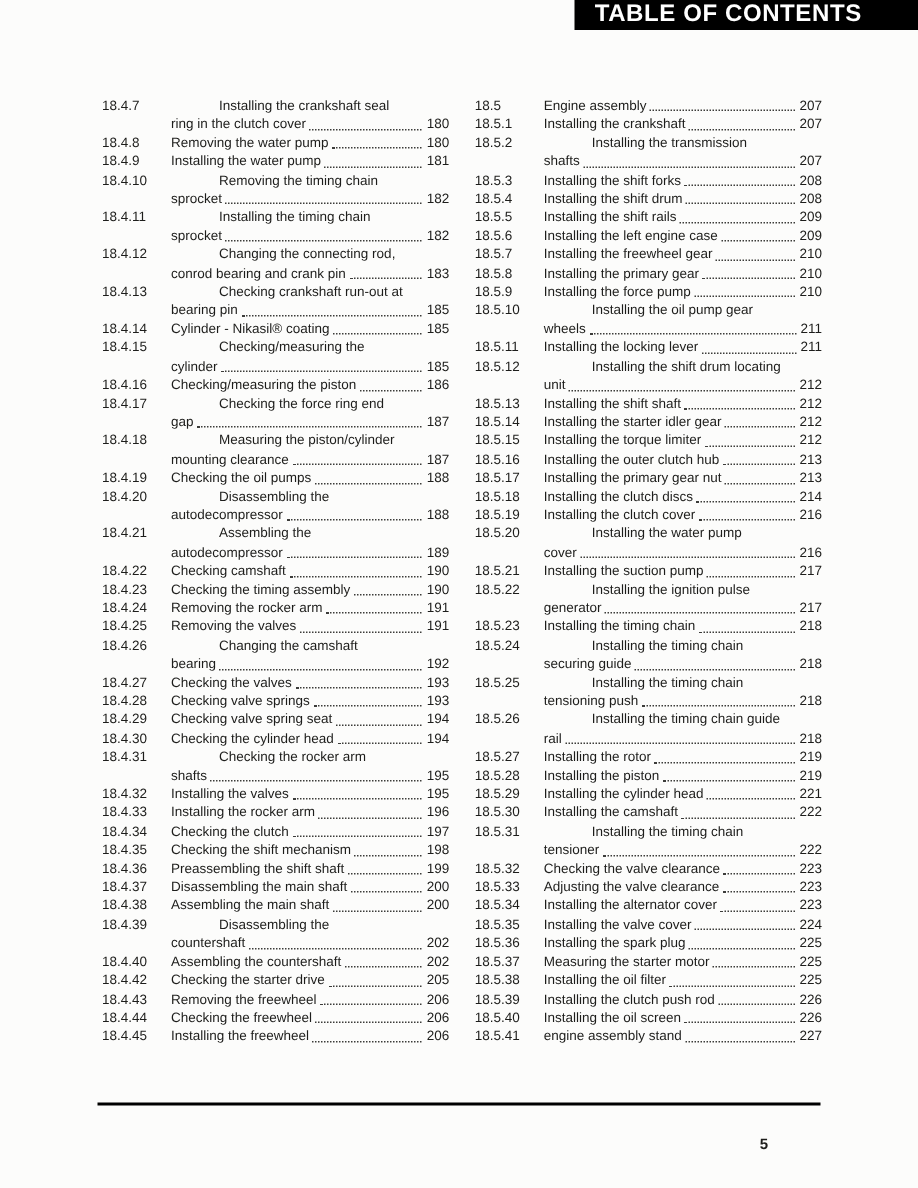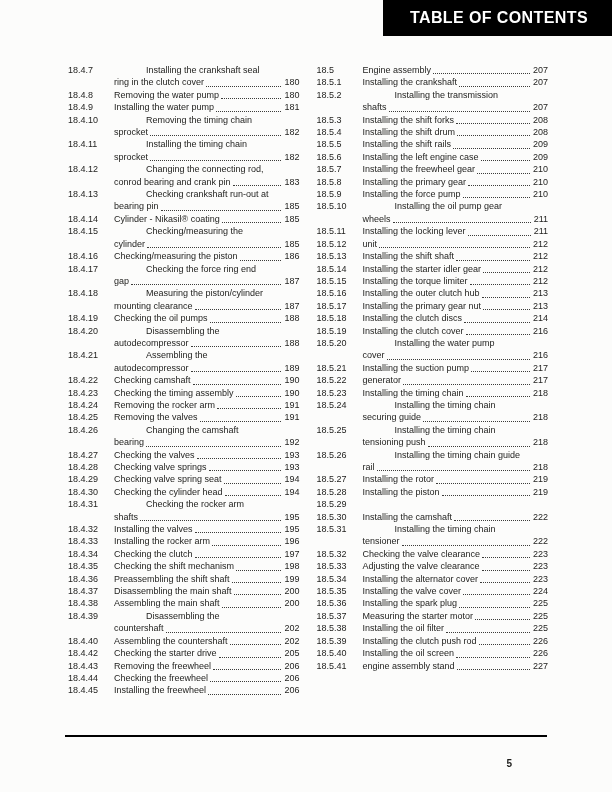--- a/index.html
+++ b/index.html
@@ -8,24 +8,24 @@
     background: #fcfcfb;
     font-family: "Liberation Sans", sans-serif;
     color: #1d1d1b;
     overflow: hidden;
   }
   .page { position: relative; width: 612px; height: 792px; }
 
   
   .header-bar {
     position: absolute; top: 0; right: 0;
-    width: 229px; height: 36px;
+    width: 229px; height: 20px;
     background: #000;
     color: #fff;
-    display: flex; align-items: center; justify-content: flex-end;
+    display: flex; align-items: center; justify-content: center;
     padding-right: 24px; box-sizing: border-box;
     font-size: 16px; font-weight: bold; letter-spacing: 0.4px;
   }
 
   
   .columns {
     position: absolute; top: 64px; left: 68px; right: 64px;
     display: flex; gap: 17px;
   }
   .col { flex: 1; min-width: 0; }
@@ -580,20 +580,21 @@
             <span class="lastline">
               <span class="txt">Installing the locking lever</span>
               <span class="leader"></span>
               <span class="pg">211</span>
             </span>
           </span>
         </div>
         <div class="entry">
           <span class="num">18.5.12</span>
           <span class="body">
+            <span class="line">Installing the shift drum locating</span>
             <span class="lastline">
               <span class="txt">unit</span>
               <span class="leader"></span>
               <span class="pg">212</span>
             </span>
           </span>
         </div>
         <div class="entry">
           <span class="num">18.5.13</span>
           <span class="body">
@@ -681,20 +682,21 @@
             <span class="lastline">
               <span class="txt">Installing the suction pump</span>
               <span class="leader"></span>
               <span class="pg">217</span>
             </span>
           </span>
         </div>
         <div class="entry">
           <span class="num">18.5.22</span>
           <span class="body">
+            <span class="line">Installing the ignition pulse</span>
             <span class="lastline">
               <span class="txt">generator</span>
               <span class="leader"></span>
               <span class="pg">217</span>
             </span>
           </span>
         </div>
         <div class="entry">
           <span class="num">18.5.23</span>
           <span class="body">
@@ -753,20 +755,27 @@
           <span class="body">
             <span class="lastline">
               <span class="txt">Installing the piston</span>
               <span class="leader"></span>
               <span class="pg">219</span>
             </span>
           </span>
         </div>
         <div class="entry">
           <span class="num">18.5.29</span>
+          <span class="body">
+            <span class="lastline">
+              <span class="txt">Installing the cylinder head</span>
+              <span class="leader"></span>
+              <span class="pg">221</span>
+            </span>
+          </span>
         </div>
         <div class="entry">
           <span class="num">18.5.30</span>
           <span class="body">
             <span class="lastline">
               <span class="txt">Installing the camshaft</span>
               <span class="leader"></span>
               <span class="pg">222</span>
             </span>
           </span>

